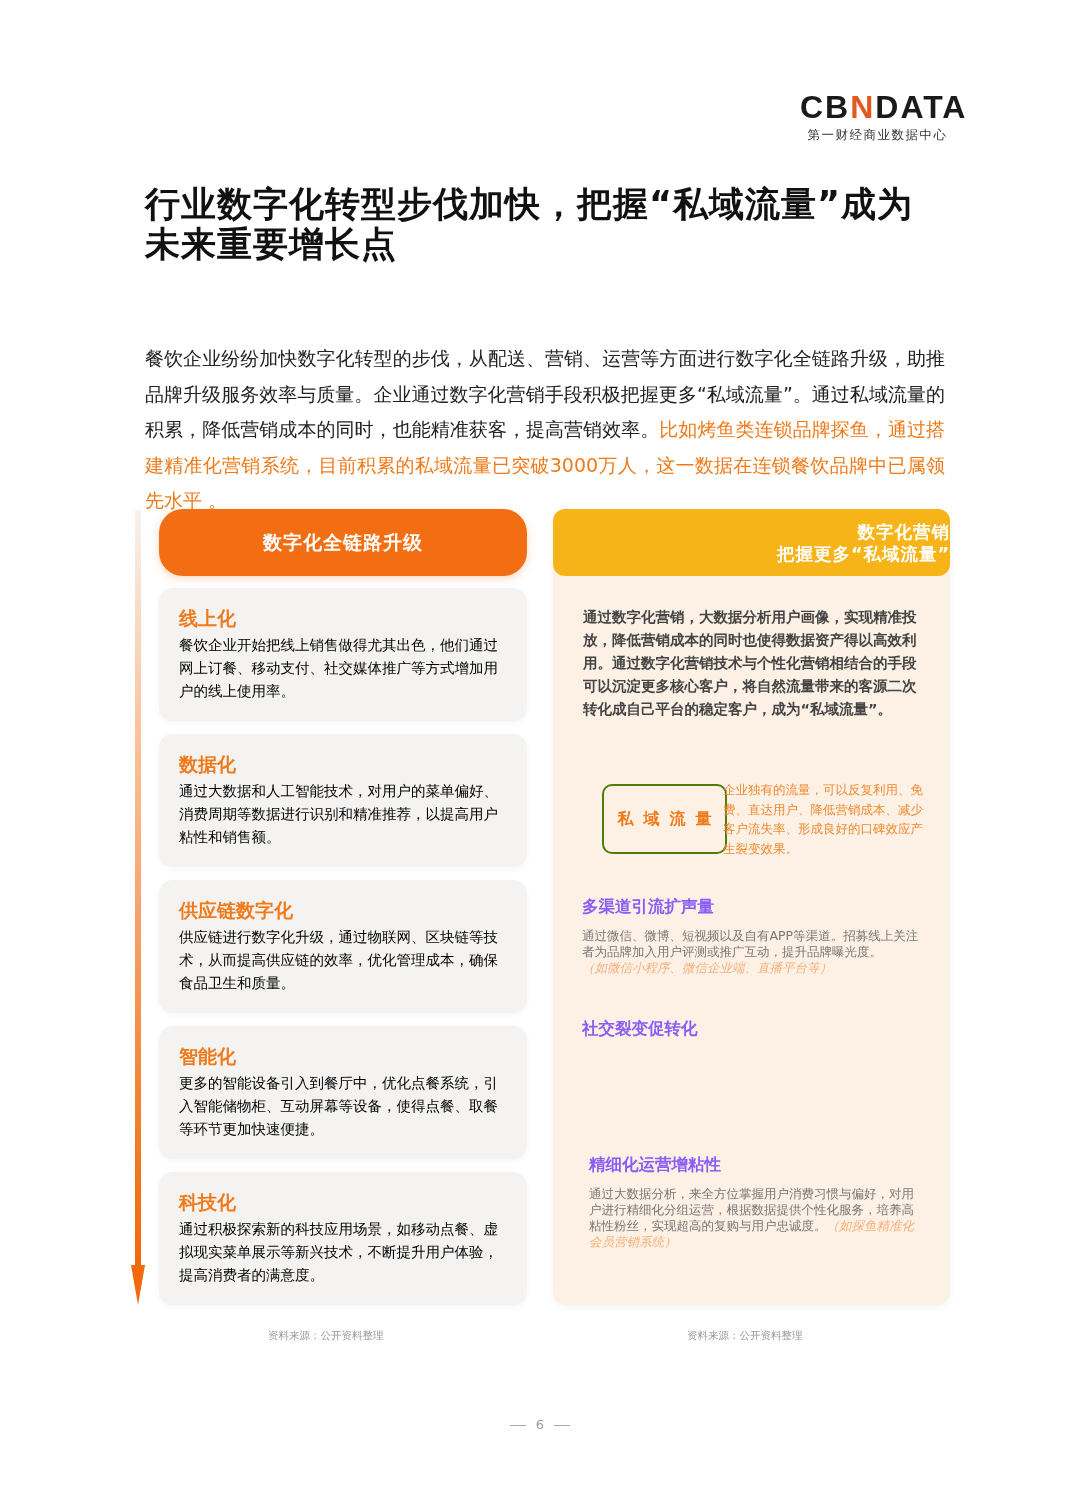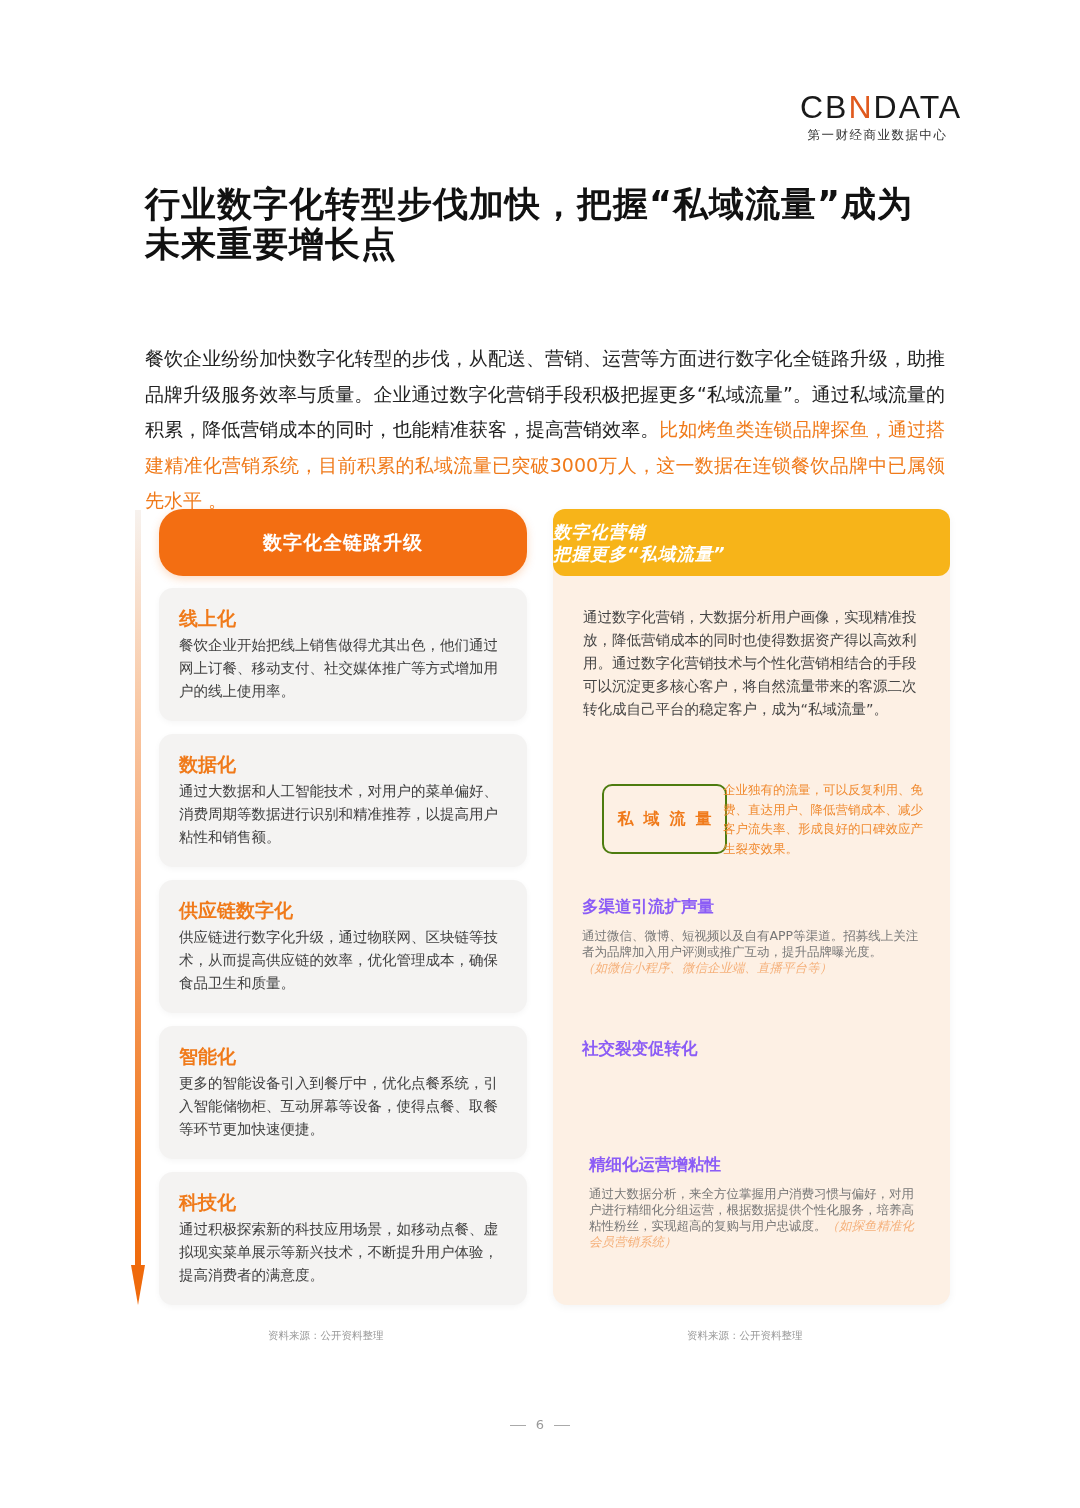--- a/index.html
+++ b/index.html
@@ -13,21 +13,21 @@
 
     
     .logo {
       position: absolute;
       left: 800px; top: 90px;
       width: 155px;
       text-align: center;
     }
     .logo-main {
       font-family: "Liberation Sans", "DejaVu Sans", sans-serif;
-      font-weight: normal;
+      font-weight: bold;
       font-size: 32px;
       letter-spacing: 2px;
       color: #1a1a1a;
       line-height: 34px;
     }
     .logo-main .x { color: #e05a1e; }
     .logo-sub {
       font-size: 12.5px;
       color: #333;
       letter-spacing: 1.5px;
@@ -108,52 +108,52 @@
     .step-title {
       font-size: 19px;
       font-weight: bold;
       color: #f07a1a;
       line-height: 24px;
       margin-bottom: 4px;
     }
     .step-desc {
       font-size: 14.5px;
       line-height: 23px;
-      color: #404040;
+      color: #000000;
     }
 
     
     .right-col {
       position: absolute;
       left: 553px; top: 509px;
       width: 397px; height: 796px;
       background: #fdf0e4;
       border-radius: 14px;
       box-shadow: 0 2px 8px rgba(0,0,0,0.05);
     }
     .right-header {
       height: 67px;
       background: #f7b419;
       border-radius: 12px;
       color: #fff;
       font-size: 17.5px;
       font-weight: bold;
       display: flex; flex-direction: column;
-      align-items: flex-start; justify-content: center;
+      align-items: flex-end; justify-content: center;
       line-height: 22px;
       letter-spacing: 1px;
-      font-style: italic;
     }
     .right-intro {
       position: absolute;
       left: 30px; top: 97px;
       width: 340px;
       font-size: 14.5px;
       line-height: 23px;
       color: #444;
+      font-weight: bold;
     }
     .private-box {
       position: absolute;
       left: 27px; top: 275px;
       width: 125px; height: 70px;
       border: 2px solid #4d7c0f;
       border-radius: 10px;
       display: flex; align-items: center; justify-content: center;
       color: #f07a1a;
       font-size: 16px;
@@ -269,21 +269,21 @@
   <p class="right-intro">通过数字化营销，大数据分析用户画像，实现精准投放，降低营销成本的同时也使得数据资产得以高效利用。通过数字化营销技术与个性化营销相结合的手段可以沉淀更多核心客户，将自然流量带来的客源二次转化成自己平台的稳定客户，成为“私域流量”。</p>
 
   <div class="private-box">私域流量</div>
   <div class="private-desc">企业独有的流量，可以反复利用、免费、直达用户、降低营销成本、减少客户流失率、形成良好的口碑效应产生裂变效果。</div>
 
   <div class="sub-section" style="top:387px;">
     <div class="sub-title">多渠道引流扩声量</div>
     <div class="sub-desc"><span>通过微信、微博、短视频以及自有APP等渠道。招募线上关注者为品牌加入用户评测或推广互动，提升品牌曝光度。</span><br><span class="ex">（如微信小程序、微信企业端、直播平台等）</span></div>
   </div>
 
-  <div class="sub-section" style="top:509px;margin-top:20px;">
+  <div class="sub-section" style="top:509px;">
     <div class="sub-title">社交裂变促转化</div>
   </div>
 
   <div class="sub-section" style="top:645px; left:36px; width:330px;">
     <div class="sub-title">精细化运营增粘性</div>
     <div class="sub-desc"><span>通过大数据分析，来全方位掌握用户消费习惯与偏好，对用户进行精细化分组运营，根据数据提供个性化服务，培养高粘性粉丝，实现超高的复购与用户忠诚度。</span><span class="ex">（如探鱼精准化会员营销系统）</span></div>
   </div>
 </div>
 
 <div class="source" style="left:268px;">资料来源：公开资料整理</div>

